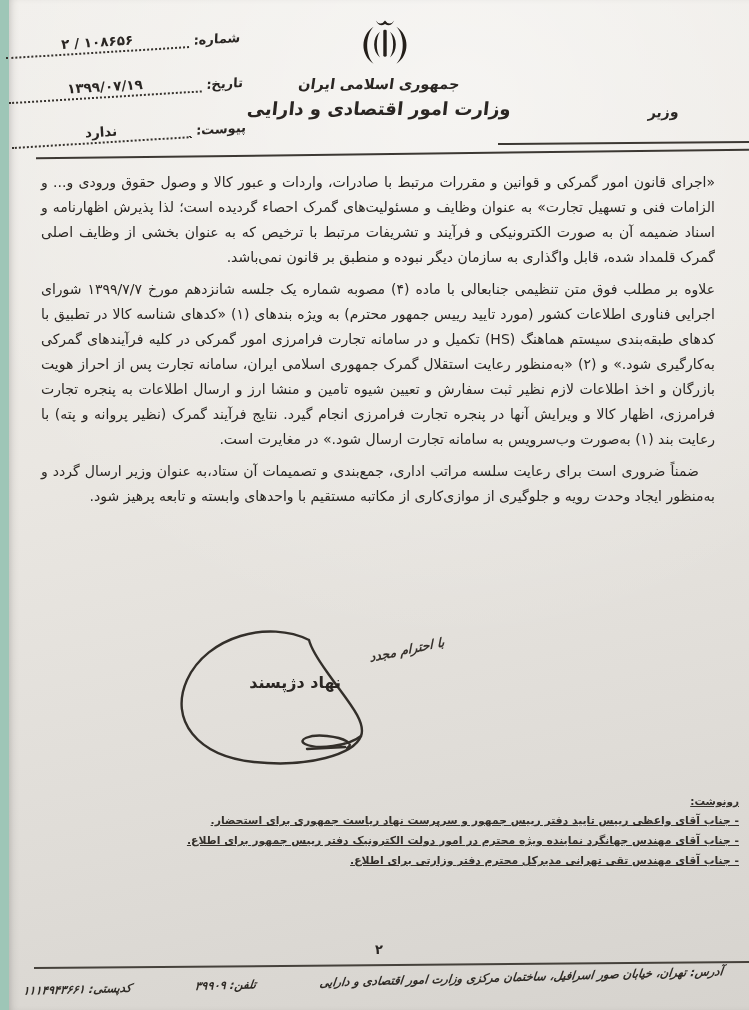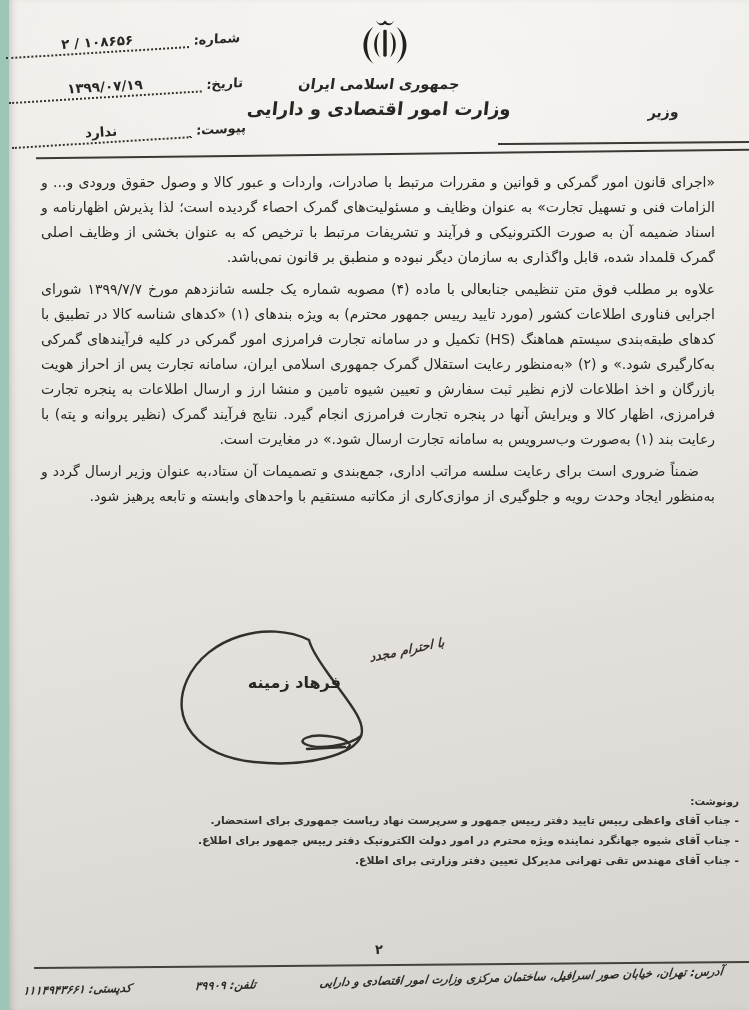--- a/index.html
+++ b/index.html
@@ -81,20 +81,21 @@
     position:absolute;top:55px;right:118px;
     font-size:16px;font-weight:bold;letter-spacing:.5px;
     white-space:nowrap;
   }
   
   .cc{
     position:absolute;top:791px;right:10px;left:30px;
     direction:rtl;text-align:right;
     font-size:10.8px;font-weight:bold;line-height:20px;
     color:#34302b;
+    text-decoration:underline;
   }
   .cc .cc-label{font-size:10.5px;}
   
   .pagenum{
     position:absolute;top:942px;left:0;right:0;text-align:center;
     font-size:13px;font-weight:bold;
   }
   .footer-rule{
     position:absolute;top:964px;left:25px;right:0;height:2px;
     background:#45413b;transform:rotate(-0.5deg);
@@ -161,28 +162,28 @@
 
   <div class="sig">
     <svg viewBox="0 0 310 165" width="310" height="165" aria-hidden="true">
       <g fill="none" stroke="#332f2a" stroke-width="2.4" stroke-linecap="round">
         <path d="M160 22 C120 2 58 18 38 62 C20 102 48 138 105 144 C160 150 205 136 212 118 C218 103 196 80 178 54 C168 40 162 30 160 22"></path>
         <path d="M212 118 C200 128 168 132 156 126 C148 122 160 116 178 118 C196 120 206 126 198 130"></path>
         <path d="M158 131 L196 129"></path>
       </g>
     </svg>
     <div class="sig-note">با احترام مجدد</div>
-    <div class="sig-name">فرهاد زمینه</div>
+    <div class="sig-name">نهاد دژپسند</div>
   </div>
 
   <div class="cc">
     <div class="cc-label">رونوشت:</div>
     <div>- جناب آقای واعظی رییس تایید دفتر رییس جمهور و سرپرست نهاد ریاست جمهوری برای استحضار.</div>
-    <div>- جناب آقای شیوه جهانگرد نماینده ویژه محترم در امور دولت الکترونیک دفتر رییس جمهور برای اطلاع.</div>
-    <div>- جناب آقای مهندس تقی تهرانی مدیرکل تعیین دفتر وزارتی برای اطلاع.</div>
+    <div>- جناب آقای مهندس جهانگرد نماینده ویژه محترم در امور دولت الکترونیک دفتر رییس جمهور برای اطلاع.</div>
+    <div>- جناب آقای مهندس تقی تهرانی مدیرکل محترم دفتر وزارتی برای اطلاع.</div>
   </div>
 
   <div class="pagenum">۲</div>
   <div class="footer-rule"></div>
   <div class="footer">
     <span>آدرس: تهران، خیابان صور اسرافیل، ساختمان مرکزی وزارت امور اقتصادی و دارایی</span>
     <span>تلفن: ۳۹۹۰۹</span>
     <span>کدپستی: ۱۱۱۴۹۴۳۶۶۱</span>
   </div>
 

